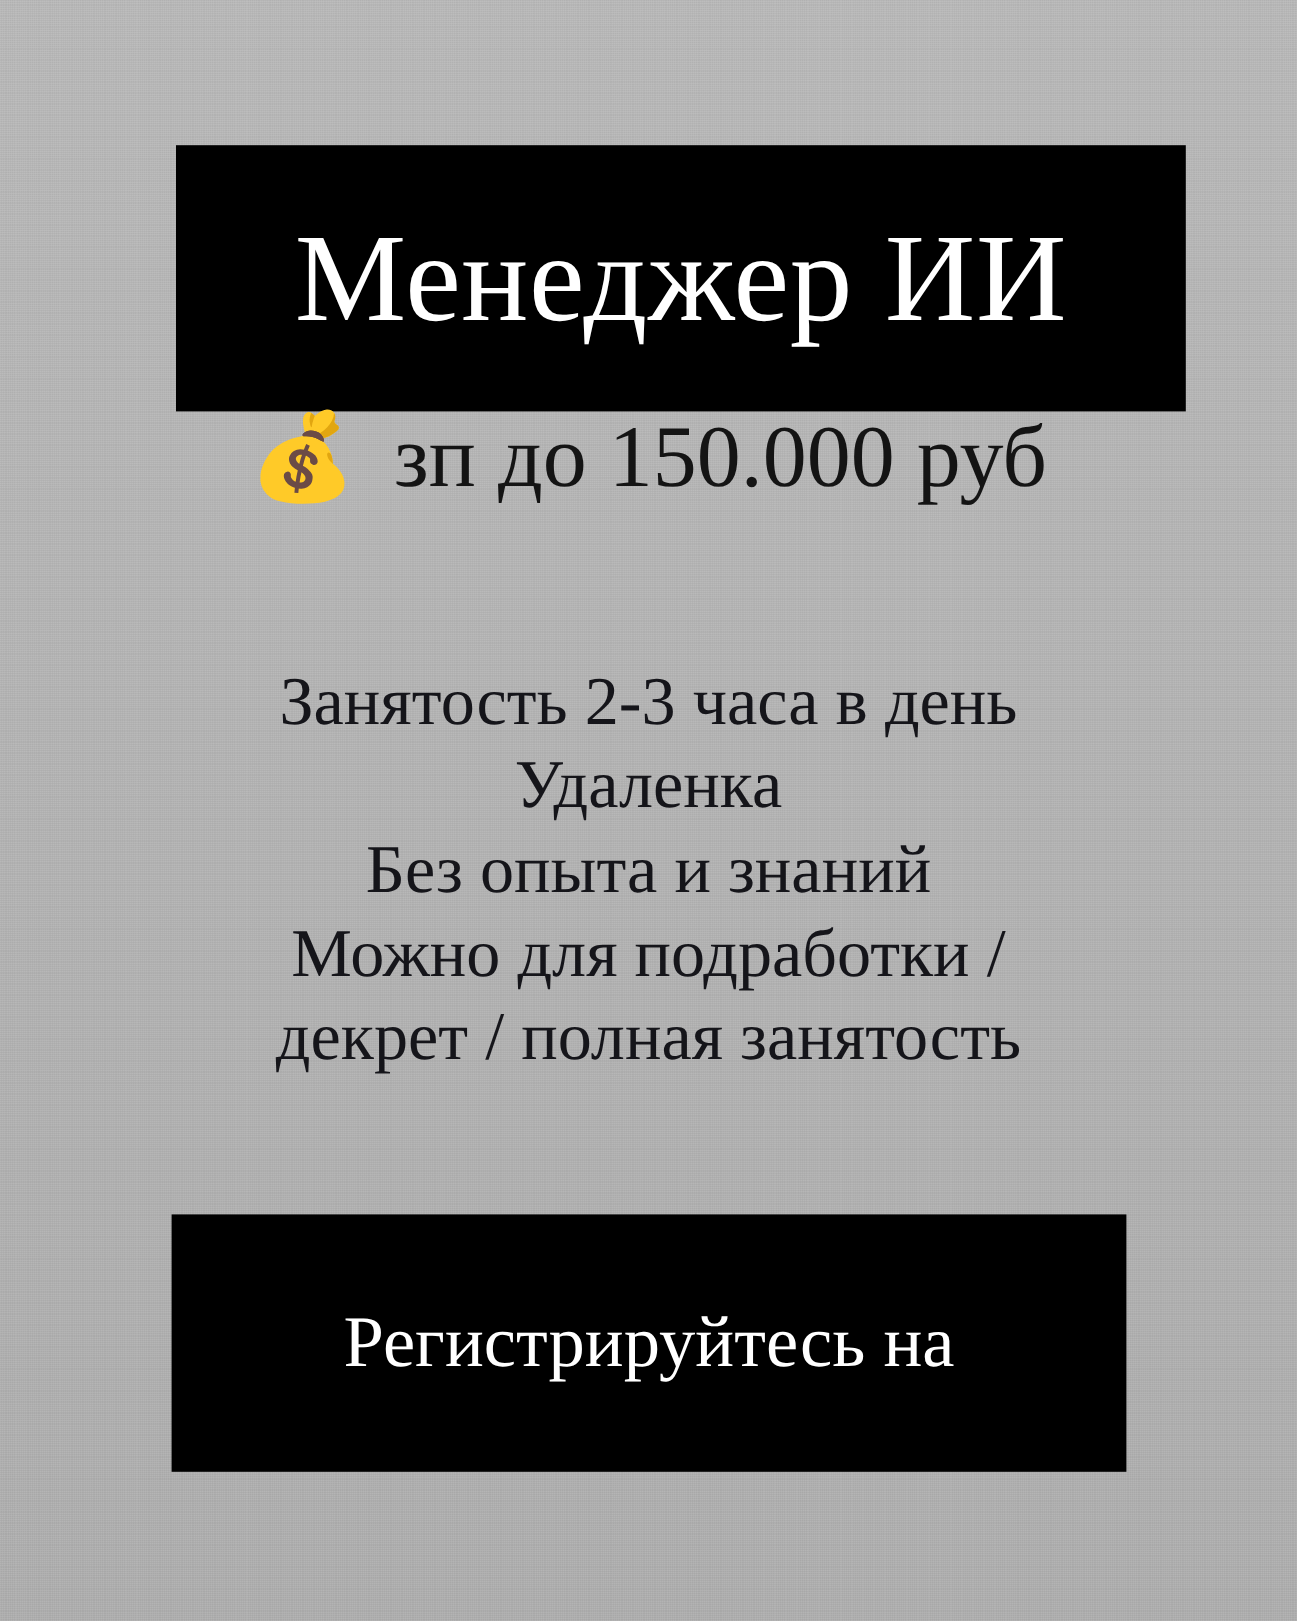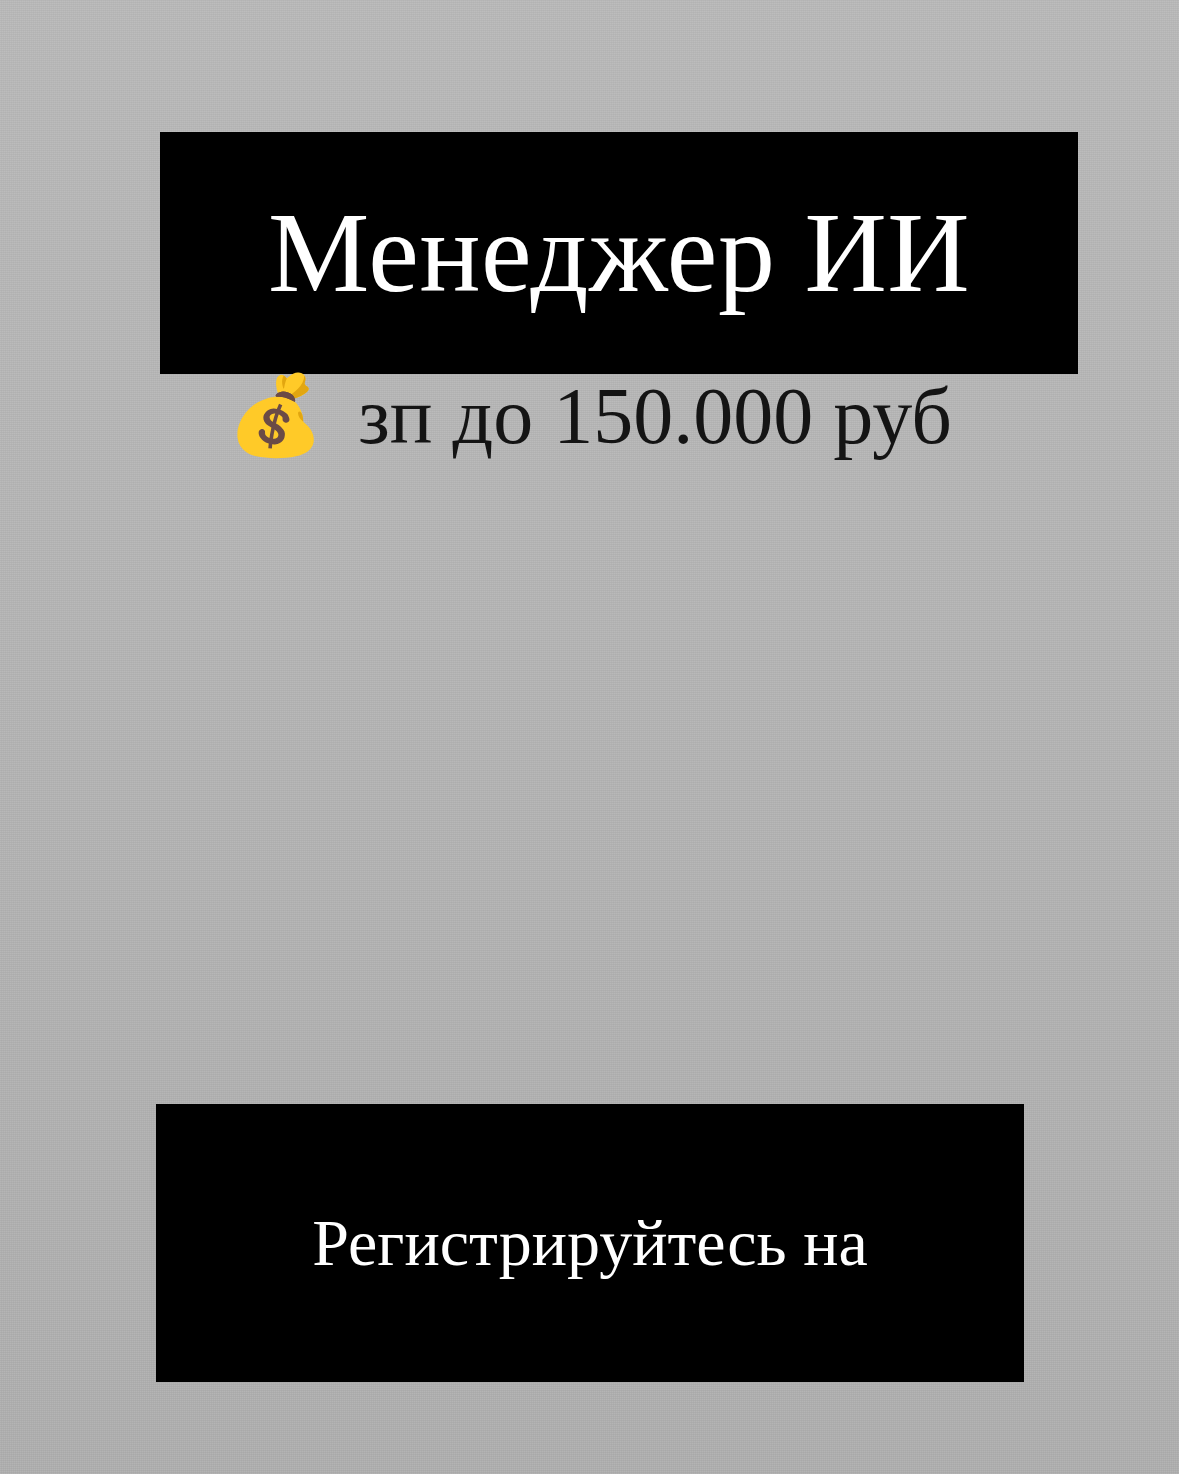--- a/index.html
+++ b/index.html
@@ -86,21 +86,21 @@
     line-height: 1.23;
   }
   .details .line {
     display: block;
   }
   .cta-band {
     position: absolute;
     left: 156px;
     top: 1104px;
     width: 868px;
-    height: 278px;
+    height: 234px;
     background: #000000;
     display: flex;
     flex-direction: row;
     align-items: center;
     justify-content: center;
   }
   .cta-line {
     color: #ffffff;
     font-size: 66px;
     line-height: 1.25;
@@ -122,18 +122,25 @@
 
   <div class="title-band">
     <span class="title-text">Менеджер ИИ</span>
   </div>
 
   <div class="salary-line">
     <span class="salary-emoji">💰</span>
     <span class="salary-text">зп до 150.000 руб</span>
   </div>
 
+  <div class="details">
+    <span class="line">Занятость 2-3 часа в день</span>
+    <span class="line">Удаленка</span>
+    <span class="line">Без опыта и знаний</span>
+    <span class="line">Можно для подработки /</span>
+    <span class="line">декрет / полная занятость</span>
+  </div>
 
   <div class="cta-band">
     <span class="cta-line">Регистрируйтесь на</span>
   </div>
 
 </div>
 
 </body></html>

